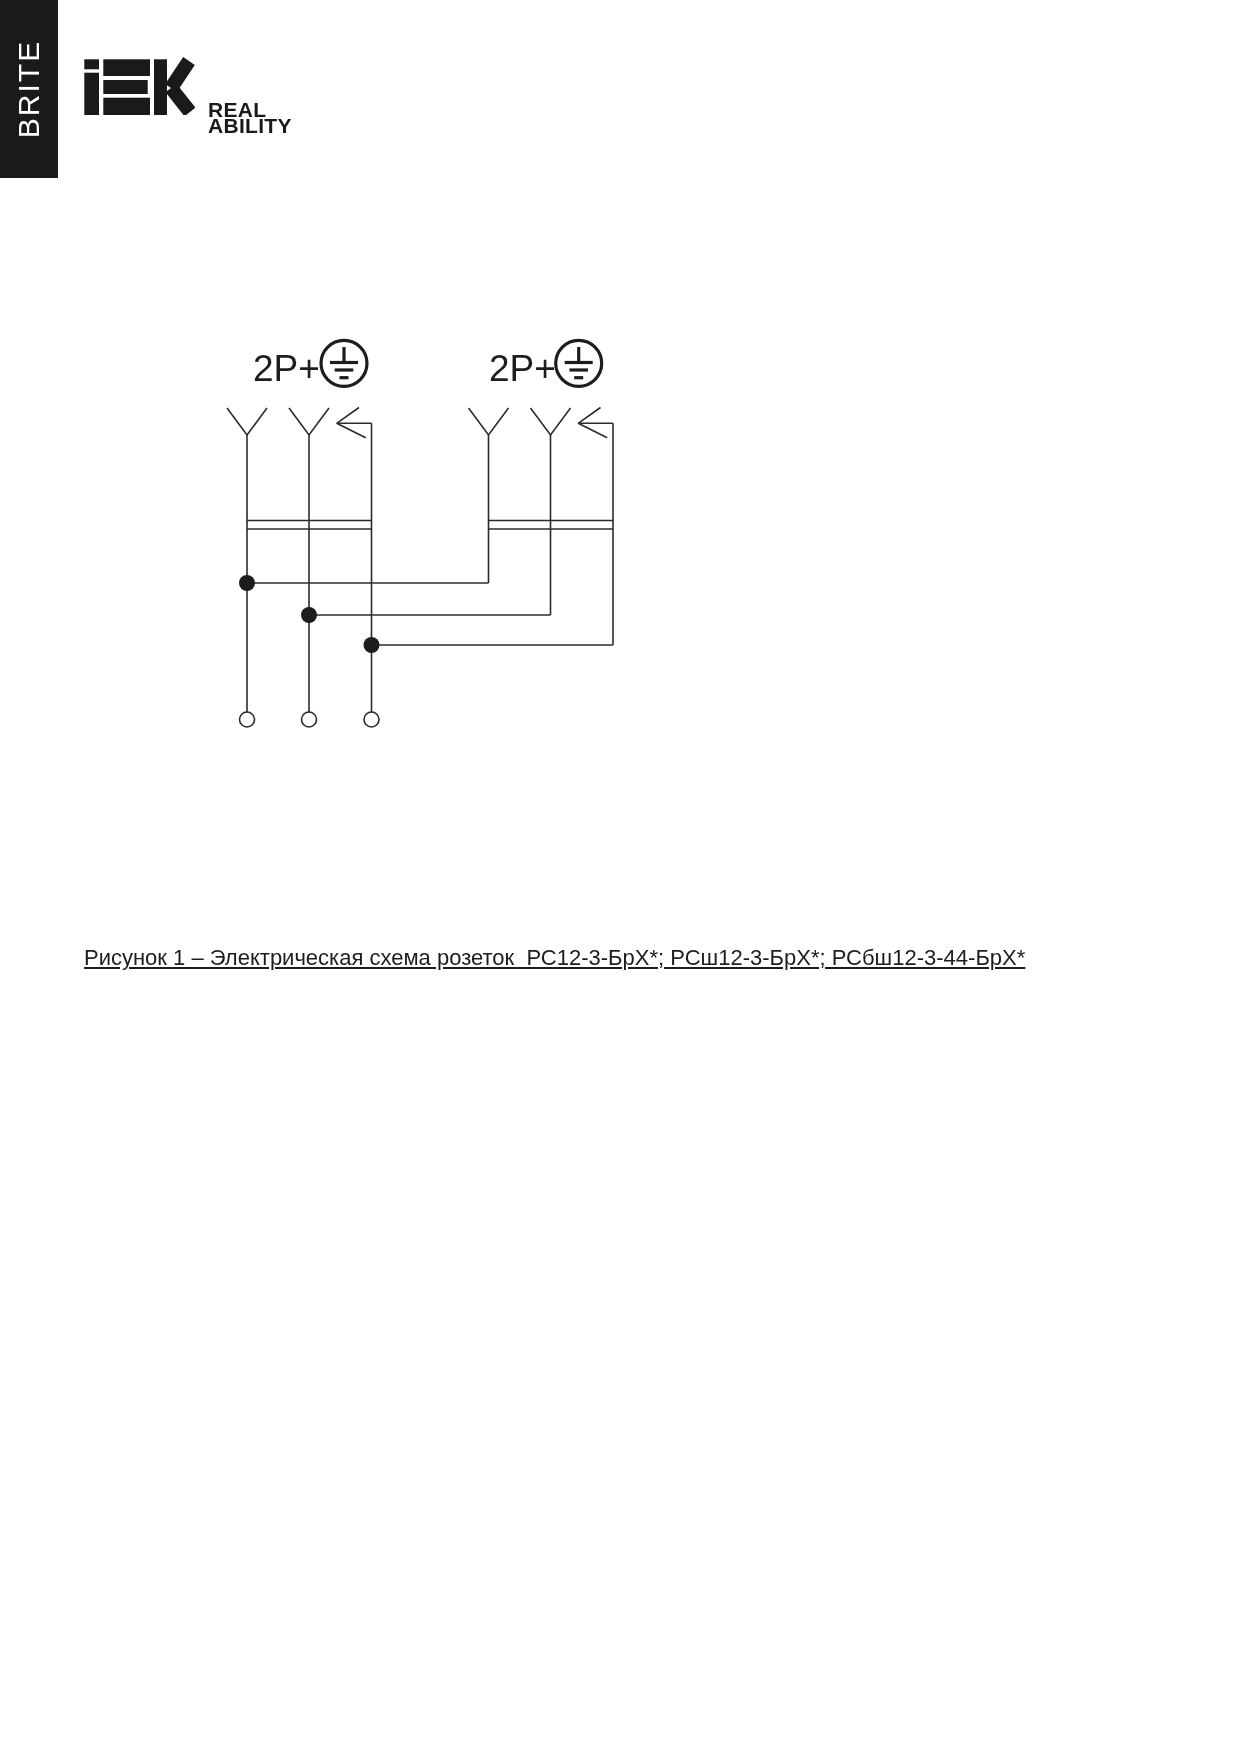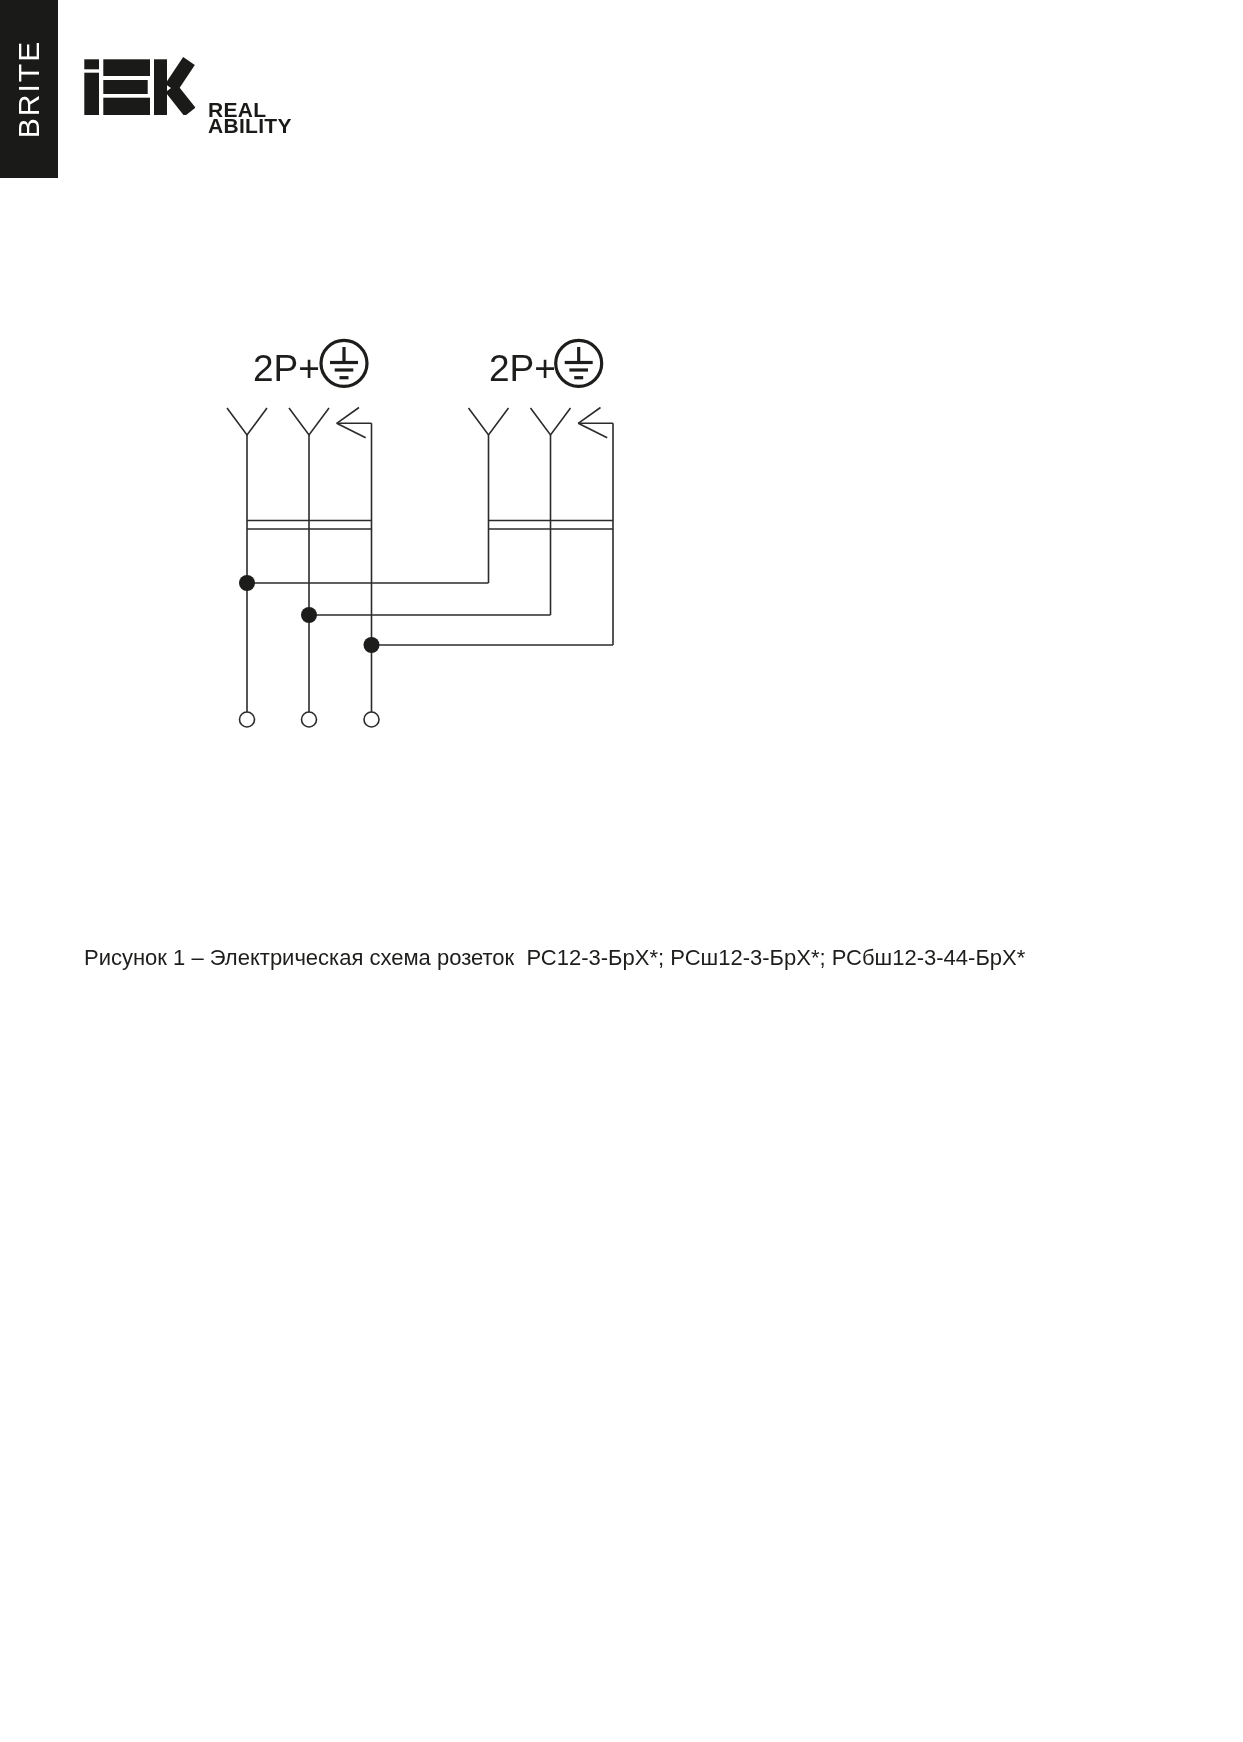--- a/index.html
+++ b/index.html
@@ -72,20 +72,21 @@
   }
   .junction { fill: #1d1d1b; stroke: none; }
   .terminal { fill: #ffffff; stroke: #2b2b2b; stroke-width: 1.6; }
   
   .caption {
     position: absolute;
     left: 84px; top: 945px;
     font-size: 22px;
     color: #1d1d1b;
     white-space: pre;
+    text-decoration: underline;
   }
 </style>
 </head>
 <body>
 
 <div class="brite-bar">
   <span>BRITE</span>
 </div>
 
 <svg class="iek-logo" viewBox="0 0 112 58" aria-label="IEK">

